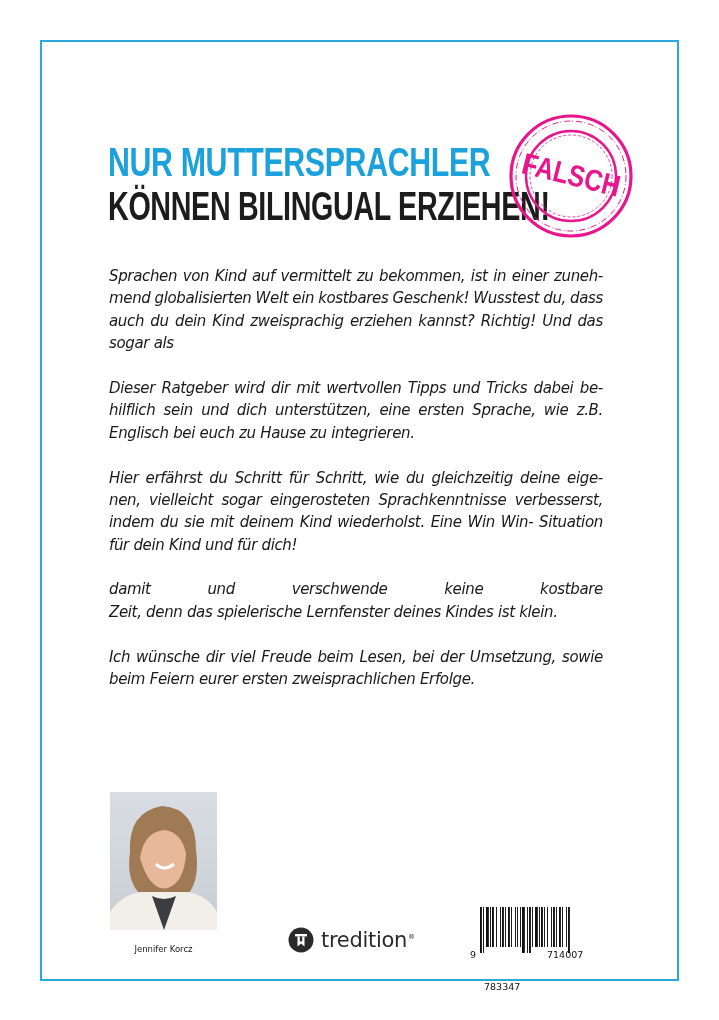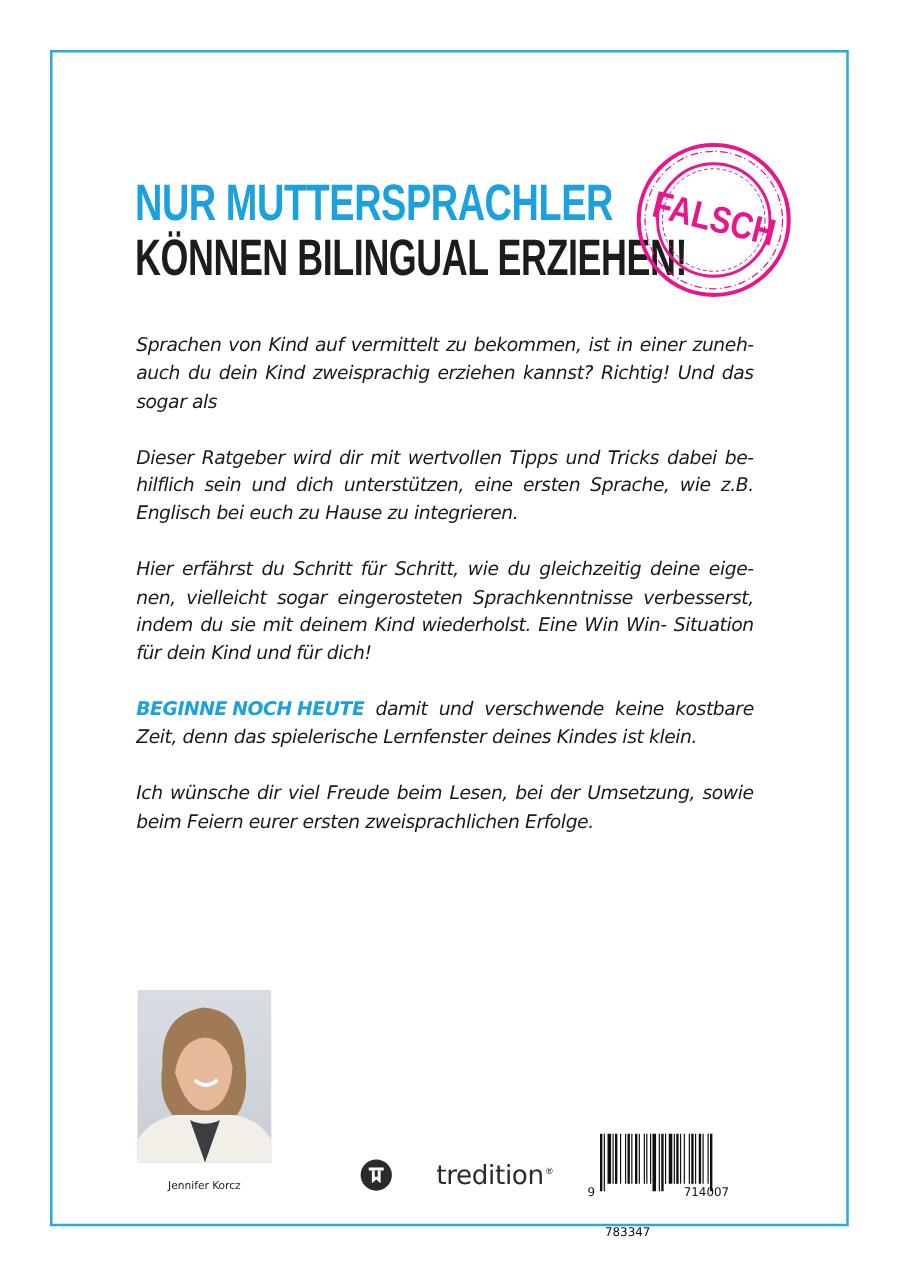--- a/index.html
+++ b/index.html
@@ -22,21 +22,21 @@
     .line { display: block; text-align: justify; text-align-last: justify;
       white-space: nowrap; letter-spacing: -0.35px; word-spacing: -0.5px; height: 22.4px; font-style: italic; }
     .line.last { text-align-last: left; }
     .line .inner { display: flex; justify-content: space-between; }
     .line.last .inner { justify-content: flex-start; gap: 4.5px; }
     .accent { color: #1ba1dc; font-weight: bold; }
     .photo { position: absolute; left: 110px; top: 792px; width: 107px; height: 138px;
       background: linear-gradient(180deg, #d9dde3 0%, #cfd4db 60%, #c8cdd4 100%); overflow: hidden; }
     .caption { position: absolute; left: 110px; top: 944px; width: 107px; text-align: center;
       font-size: 8.5px; color: #1a1a1a; font-family: "DejaVu Sans", sans-serif; }
-    .logo { position: absolute; left: 288px; top: 925px; height: 30px; display: flex; align-items: center; gap: 28px; }
+    .logo { position: absolute; left: 288px; top: 925px; height: 30px; display: flex; align-items: center; }
     .logo-text { font-family: "DejaVu Sans", sans-serif; font-size: 21px; color: #2a2a2a;
       margin-left: 7px; letter-spacing: -0.3px; }
     .logo-reg { font-size: 7px; vertical-align: super; color: #2a2a2a; margin-left: 1px; }
     .barcode { position: absolute; left: 470px; top: 905px; width: 140px; height: 60px; }
     .barcode-digits { position: absolute; top: 44px; font-family: "DejaVu Sans", sans-serif;
       font-size: 9.5px; color: #111; }
   </style>
 </head>
 <body>
 
@@ -69,20 +69,33 @@
           <span>zu</span>
           <span>bekommen,</span>
           <span>ist</span>
           <span>in</span>
           <span>einer</span>
           <span>zuneh-</span>
         </span>
       </span>
     <span class="line">
         <span class="inner">
+          <span>mend</span>
+          <span>globalisierten</span>
+          <span>Welt</span>
+          <span>ein</span>
+          <span>kostbares</span>
+          <span>Geschenk!</span>
+          <span>Wusstest</span>
+          <span>du,</span>
+          <span>dass</span>
+        </span>
+      </span>
+    <span class="line">
+        <span class="inner">
           <span>auch</span>
           <span>du</span>
           <span>dein</span>
           <span>Kind</span>
           <span>zweisprachig</span>
           <span>erziehen</span>
           <span>kannst?</span>
           <span>Richtig!</span>
           <span>Und</span>
           <span>das</span>
@@ -185,21 +198,20 @@
           <span>Kind</span>
           <span>und</span>
           <span>für</span>
           <span>dich!</span>
         </span>
       </span>
   </div>
   <div class="para">
     <span class="line">
         <span class="inner">
-          <span class="accent">BEGINNE NOCH HEUTE</span>
           <span>damit</span>
           <span>und</span>
           <span>verschwende</span>
           <span>keine</span>
           <span>kostbare</span>
         </span>
       </span>
     <span class="line last">
         <span class="inner">
           <span>Zeit,</span>

